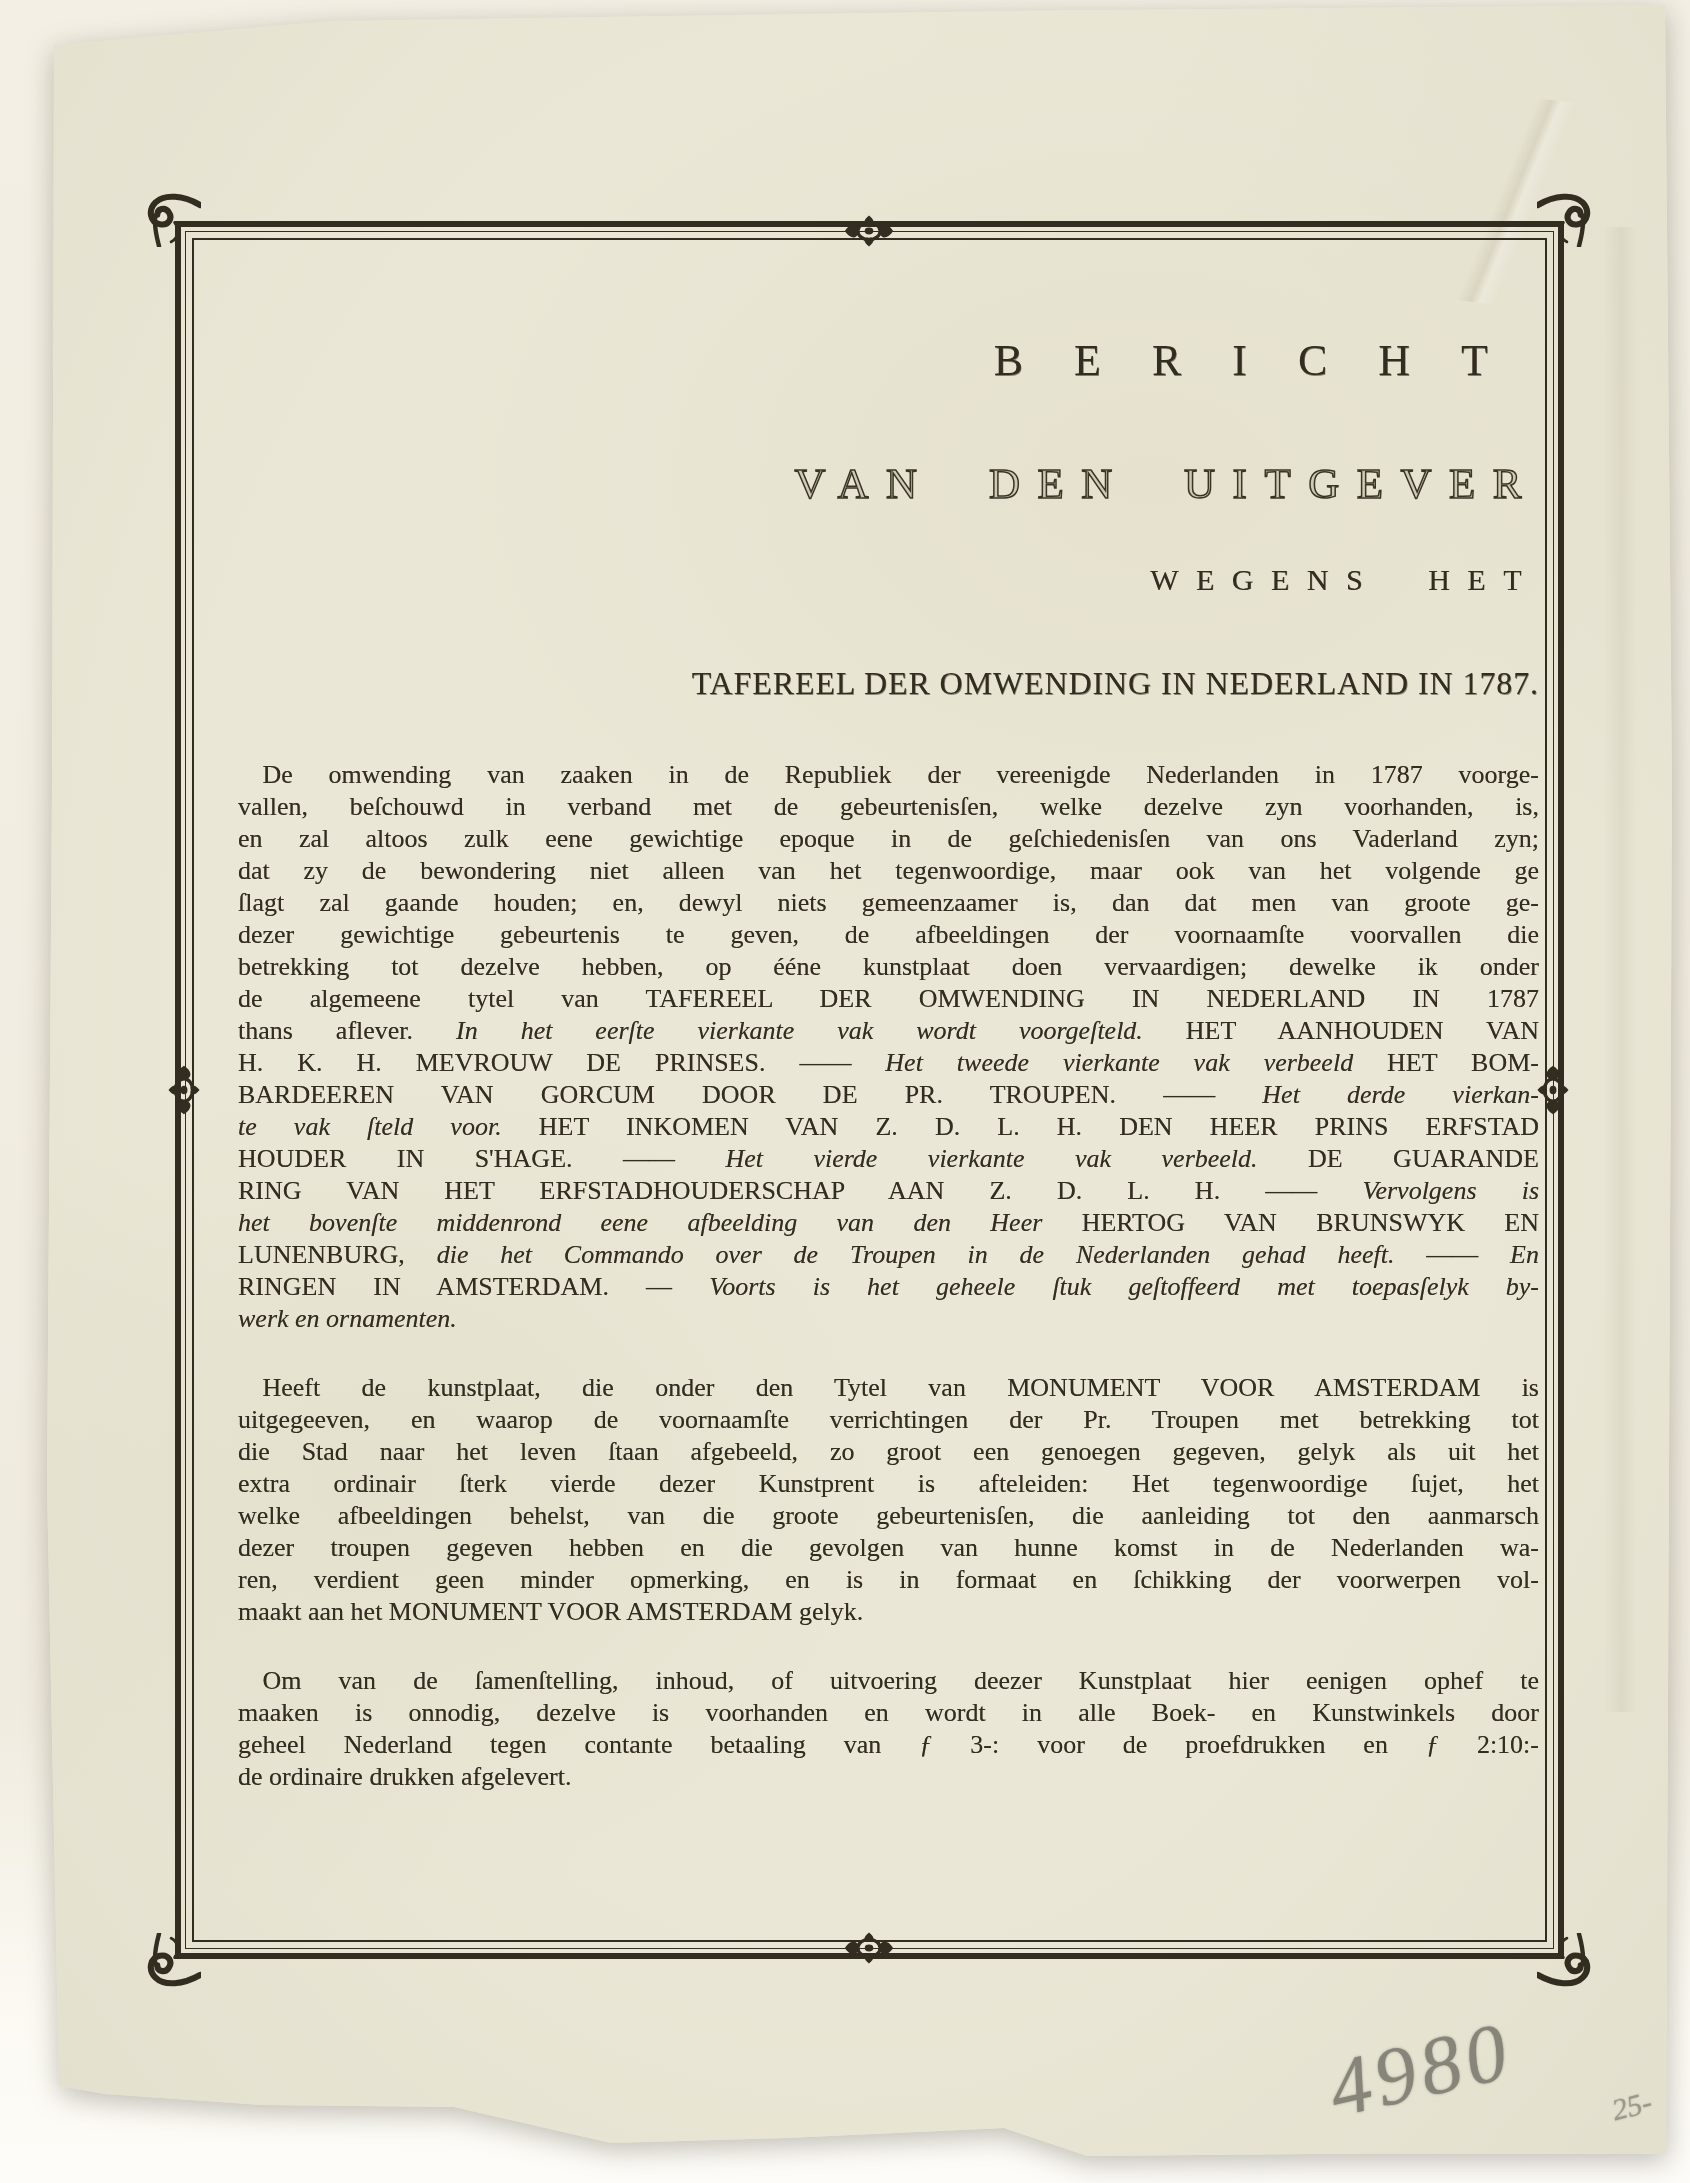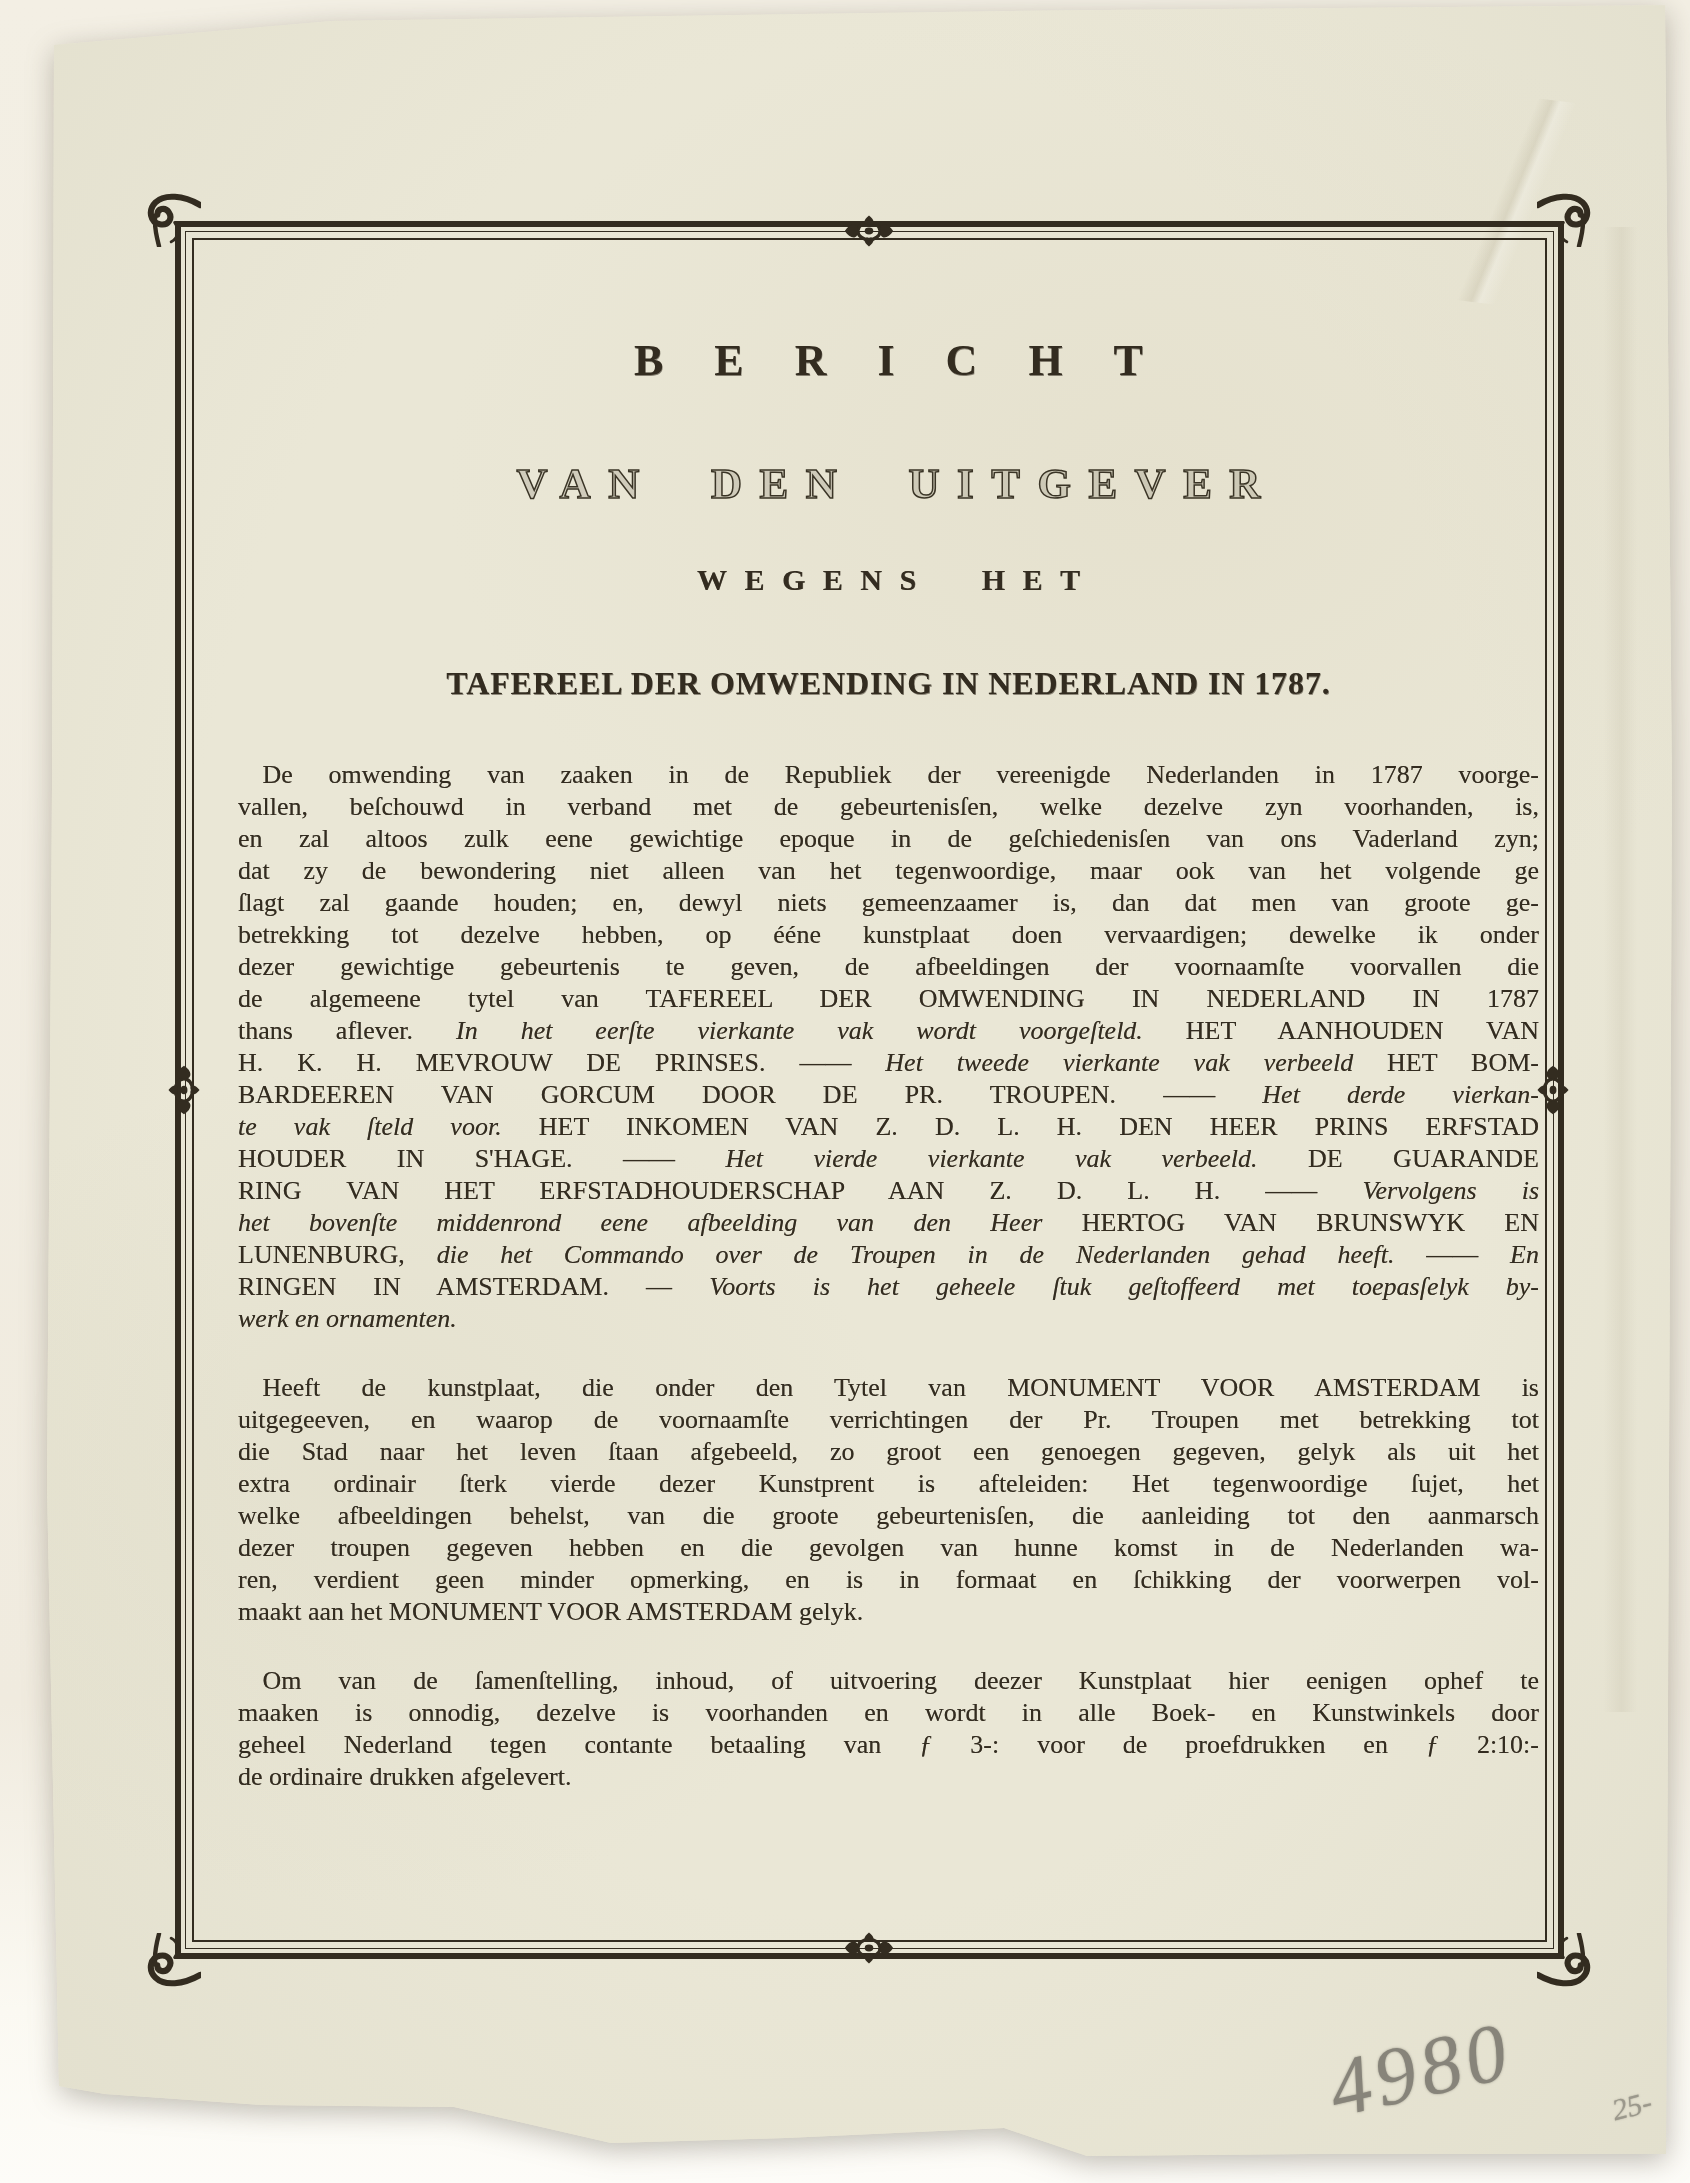--- a/index.html
+++ b/index.html
@@ -40,21 +40,21 @@
     border:6.1px solid var(--ink);}
   .frame .f2{position:absolute;inset:4.4px;border:1.7px solid var(--ink);}
   .frame .f3{position:absolute;inset:11.4px;border:2.6px solid var(--ink);}
   .orn{position:absolute;}
   .orn svg{display:block;}
   .stroke{stroke:var(--ink);fill:none;stroke-linecap:round;}
   .fillink{fill:var(--ink);}
 
   
   .content{position:absolute;left:238px;top:221px;width:1301px;}
-  .hdr{text-align:center;line-height:1;white-space:nowrap;font-weight:bold;}
+  .hdr{text-align:right;line-height:1;white-space:nowrap;}
   .h-bericht{margin-top:118px;font-size:44px;letter-spacing:51px;text-indent:51px;
     text-shadow:0.5px 0.5px 0 rgba(51,44,32,.55);}
   .h-uitgever{margin-top:79px;font-size:43px;letter-spacing:17.5px;word-spacing:26px;text-indent:17.5px;
     color:rgba(58,52,38,.14);-webkit-text-stroke:1.5px #3a3426;}
   .h-wegens{margin-top:60px;font-size:30px;letter-spacing:17.5px;word-spacing:23px;text-indent:17.5px;
     text-shadow:0.4px 0.4px 0 rgba(51,44,32,.6);}
   .h-tafereel{margin-top:72px;font-size:32px;letter-spacing:0.9px;
     text-shadow:0.6px 0.6px 0 rgba(51,44,32,.5);}
 
   .bodytext{margin-top:60px;font-size:26px;line-height:32px;
@@ -149,22 +149,22 @@
       <div class="hdr h-uitgever">VAN DEN UITGEVER</div>
       <div class="hdr h-wegens">WEGENS HET</div>
       <div class="hdr h-tafereel">TAFEREEL DER OMWENDING IN NEDERLAND IN 1787.</div>
       <div class="bodytext">
           <div class="para">
             <div class="line first"><span>De omwending van zaaken in de Republiek der vereenigde Nederlanden in 1787 voorge-</span></div>
             <div class="line"><span>vallen, beſchouwd in verband met de gebeurtenisſen, welke dezelve zyn voorhanden, is,</span></div>
             <div class="line"><span>en zal altoos zulk eene gewichtige epoque in de geſchiedenisſen van ons Vaderland zyn;</span></div>
             <div class="line"><span>dat zy de bewondering niet alleen van het tegenwoordige, maar ook van het volgende ge</span></div>
             <div class="line"><span>ſlagt zal gaande houden; en, dewyl niets gemeenzaamer is, dan dat men van groote ge-</span></div>
+            <div class="line"><span>dezer gewichtige gebeurtenis te geven, de afbeeldingen der voornaamſte voorvallen die</span></div>
             <div class="line"><span>betrekking tot dezelve hebben, op ééne kunstplaat doen vervaardigen; dewelke ik onder</span></div>
-            <div class="line"><span>dezer gewichtige gebeurtenis te geven, de afbeeldingen der voornaamſte voorvallen die</span></div>
             <div class="line"><span>de algemeene tytel van TAFEREEL DER OMWENDING IN NEDERLAND IN 1787</span></div>
             <div class="line"><span>thans aflever. </span><span class="it">In het eerſte vierkante vak wordt voorgeſteld.</span><span> HET AANHOUDEN VAN</span></div>
             <div class="line"><span>H. K. H. MEVROUW DE PRINSES. —— </span><span class="it">Het tweede vierkante vak verbeeld </span><span>HET BOM-</span></div>
             <div class="line"><span>BARDEEREN VAN GORCUM DOOR DE PR. TROUPEN. —— </span><span class="it">Het derde vierkan-</span></div>
             <div class="line"><span class="it">te vak ſteld voor. </span><span>HET INKOMEN VAN Z. D. L. H. DEN HEER PRINS ERFSTAD</span></div>
             <div class="line"><span>HOUDER IN S'HAGE. —— </span><span class="it">Het vierde vierkante vak verbeeld. </span><span>DE GUARANDE</span></div>
             <div class="line"><span>RING VAN HET ERFSTADHOUDERSCHAP AAN Z. D. L. H. —— </span><span class="it">Vervolgens is</span></div>
             <div class="line"><span class="it">het bovenſte middenrond eene afbeelding van den Heer </span><span>HERTOG VAN BRUNSWYK EN</span></div>
             <div class="line"><span>LUNENBURG, </span><span class="it">die het Commando over de Troupen in de Nederlanden gehad heeft.</span><span> —— </span><span class="it">En</span></div>
             <div class="line"><span>RINGEN IN AMSTERDAM. — </span><span class="it">Voorts is het geheele ſtuk geſtoffeerd met toepasſelyk by-</span></div>

